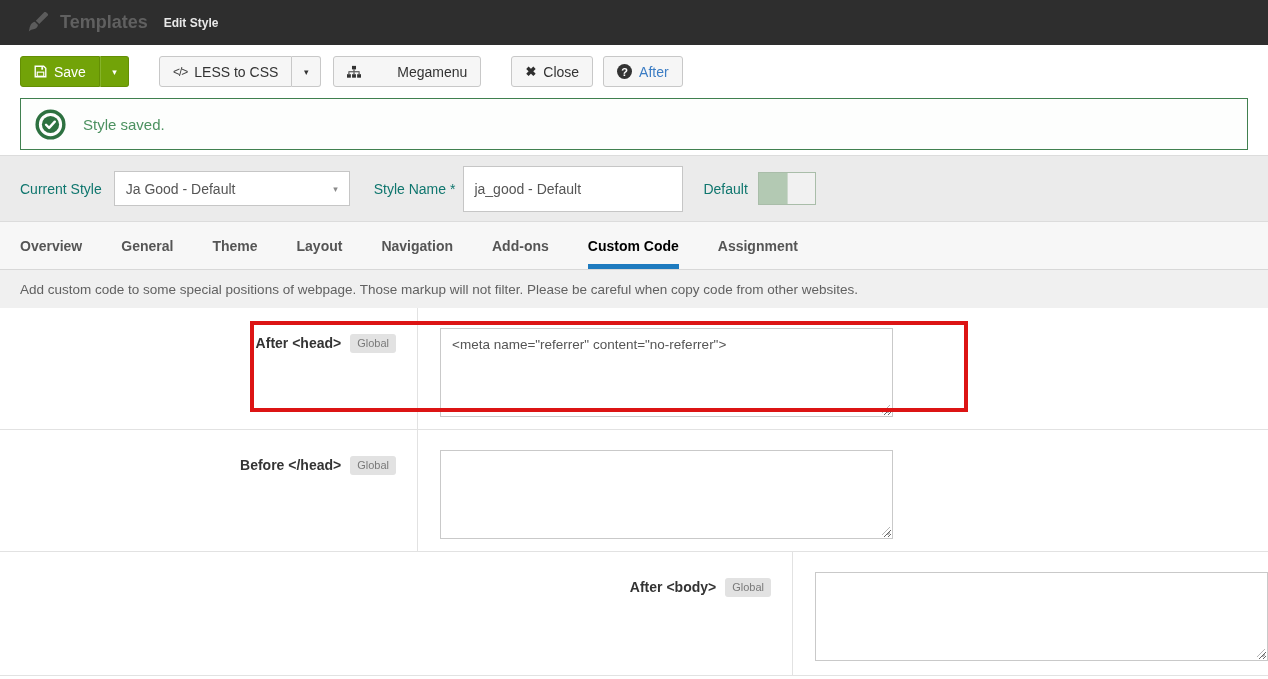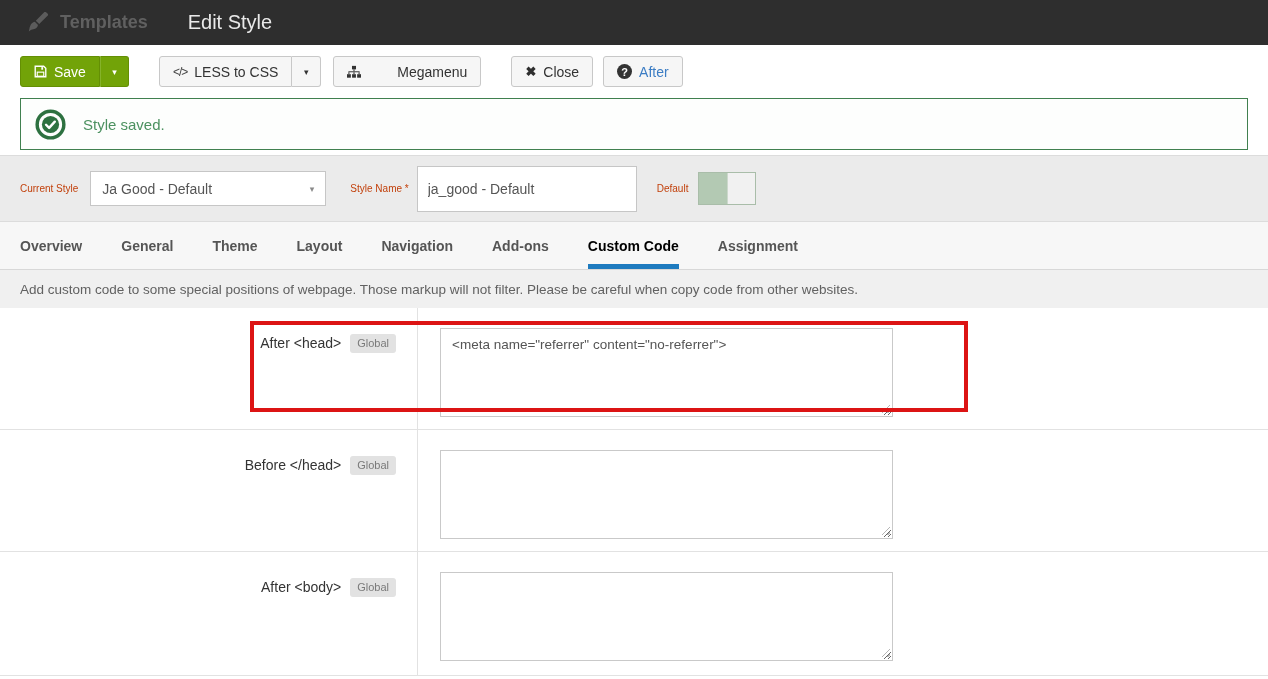--- a/index.html
+++ b/index.html
@@ -15,21 +15,21 @@
   
   .topbar {
     height: 45px;
     background: #2e2e2e;
     display: flex;
     align-items: center;
     padding-left: 28px;
   }
   .topbar .brush { width: 22px; height: 22px; margin-right: 10px; color: #5c5c5c; }
   .topbar .app { font-size: 18px; font-weight: bold; color: #606060; margin-right: 16px; }
-  .topbar .page { font-size: 20px; font-weight: 400; color: #e9e9e9; margin-left: 24px; }
+  .topbar .page { font-size: 12px; font-weight: 700; color: #e9e9e9; }
 
   
   .toolbar {
     height: 53px;
     background: #fff;
     display: flex;
     align-items: center;
     padding-left: 20px;
   }
   .btn {
@@ -102,21 +102,21 @@
   .stylebar {
     margin-top: 5px;
     height: 67px;
     background: #ebebeb;
     border-top: 1px solid #dcdcdc;
     border-bottom: 1px solid #dcdcdc;
     display: flex;
     align-items: center;
     padding-left: 20px;
   }
-  .stylebar .lbl { color: #c2410c; font-size: 10px; }
+  .stylebar .lbl { color: #0f766e; font-size: 14px; }
   .select-box {
     margin-left: 12px;
     width: 236px; height: 35px;
     background: #fff;
     border: 1px solid #c6c6c6;
     display: flex; align-items: center; justify-content: space-between;
     padding: 0 11px;
     color: #555;
     cursor: pointer;
   }
@@ -183,32 +183,32 @@
     font-size: 13.5px;
   }
 
   
   .content { position: relative; background: #fff; }
   .field-row {
     display: flex;
     height: 122px;
     border-bottom: 1px solid #e2e2e2;
   }
-  .field-row:last-child { height: 124px; }
+  .field-row:last-child { height: 124px; justify-content: flex-end; }
   .label-col {
     width: 418px;
     flex: 0 0 418px;
     border-right: 1px solid #e2e2e2;
     display: flex;
     justify-content: flex-end;
     align-items: flex-start;
     gap: 9px;
     padding: 26px 21px 0 0;
   }
-  .field-label { font-weight: normal; font-size: 14px; color: #333; line-height: 19px; }
+  .field-label { font-weight: bold; font-size: 14px; color: #333; line-height: 19px; }
   .badge {
     background: #e2e2e2;
     color: #7a7a7a;
     font-size: 11px;
     padding: 3px 7px;
     border-radius: 3px;
     line-height: 13px;
   }
   .input-col { padding: 20px 0 0 22px; }
   .ta-wrap { position: relative; width: 453px; }

